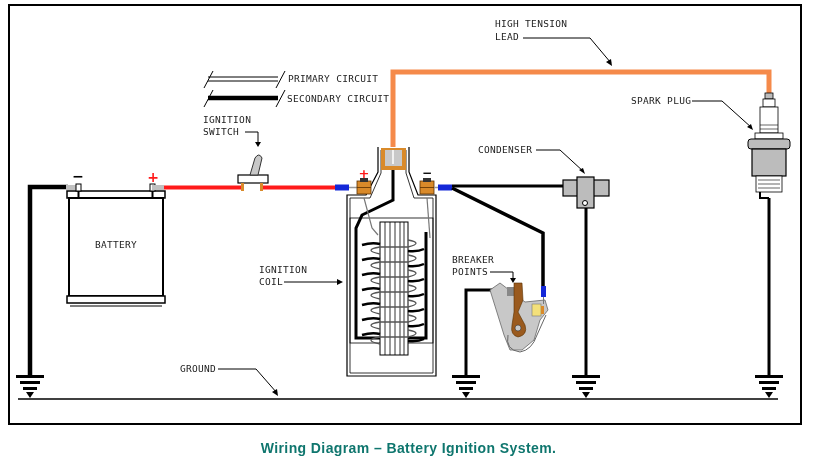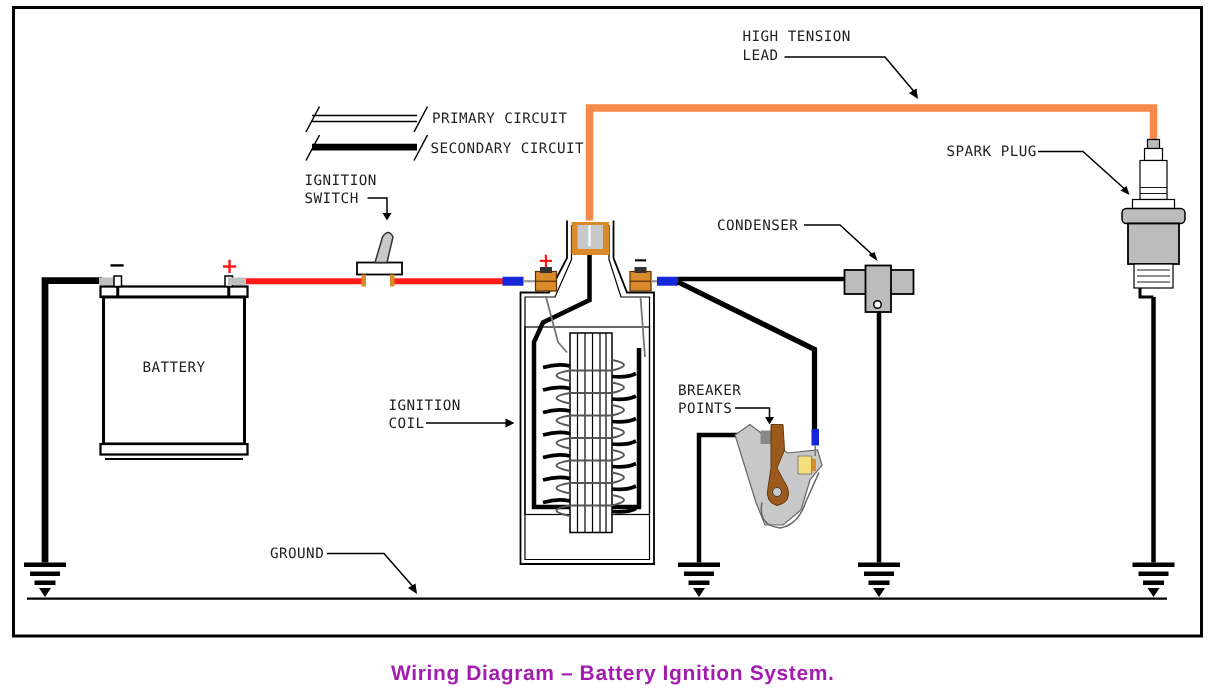--- a/index.html
+++ b/index.html
@@ -1,20 +1,20 @@
 <!DOCTYPE html>
 <html><head>
 <meta charset="utf-8">
 <style>
   html, body { margin: 0; padding: 0; background: #ffffff; }
   body { width: 817px; height: 461px; position: relative; overflow: hidden; font-family: "DejaVu Sans", sans-serif; }
   #diagram { position: absolute; left: 0; top: 0; }
   .lbl { font-family: "DejaVu Sans Mono", monospace; font-size: 9.5px; fill: #222; letter-spacing: 0.3px; }
   .caption { position: absolute; left: 0; width: 817px; top: 440px; text-align: center;
-             font-family: "Liberation Sans", sans-serif; font-weight: bold; font-size: 14px; color: #a21caf; letter-spacing: 0.4px; }
+             font-family: "Liberation Sans", sans-serif; font-weight: bold; font-size: 14px; color: #0f766e; letter-spacing: 0.4px; }
 </style>
 </head>
 <body>
 
 <svg id="diagram" width="817" height="461" viewBox="0 0 817 461" xmlns="http://www.w3.org/2000/svg">
 
   <rect x="9" y="5" width="792" height="419" fill="none" stroke="#000" stroke-width="2"></rect>
 
   <line x1="18" y1="399" x2="778" y2="399" stroke="#000" stroke-width="1.5"></line>
 

